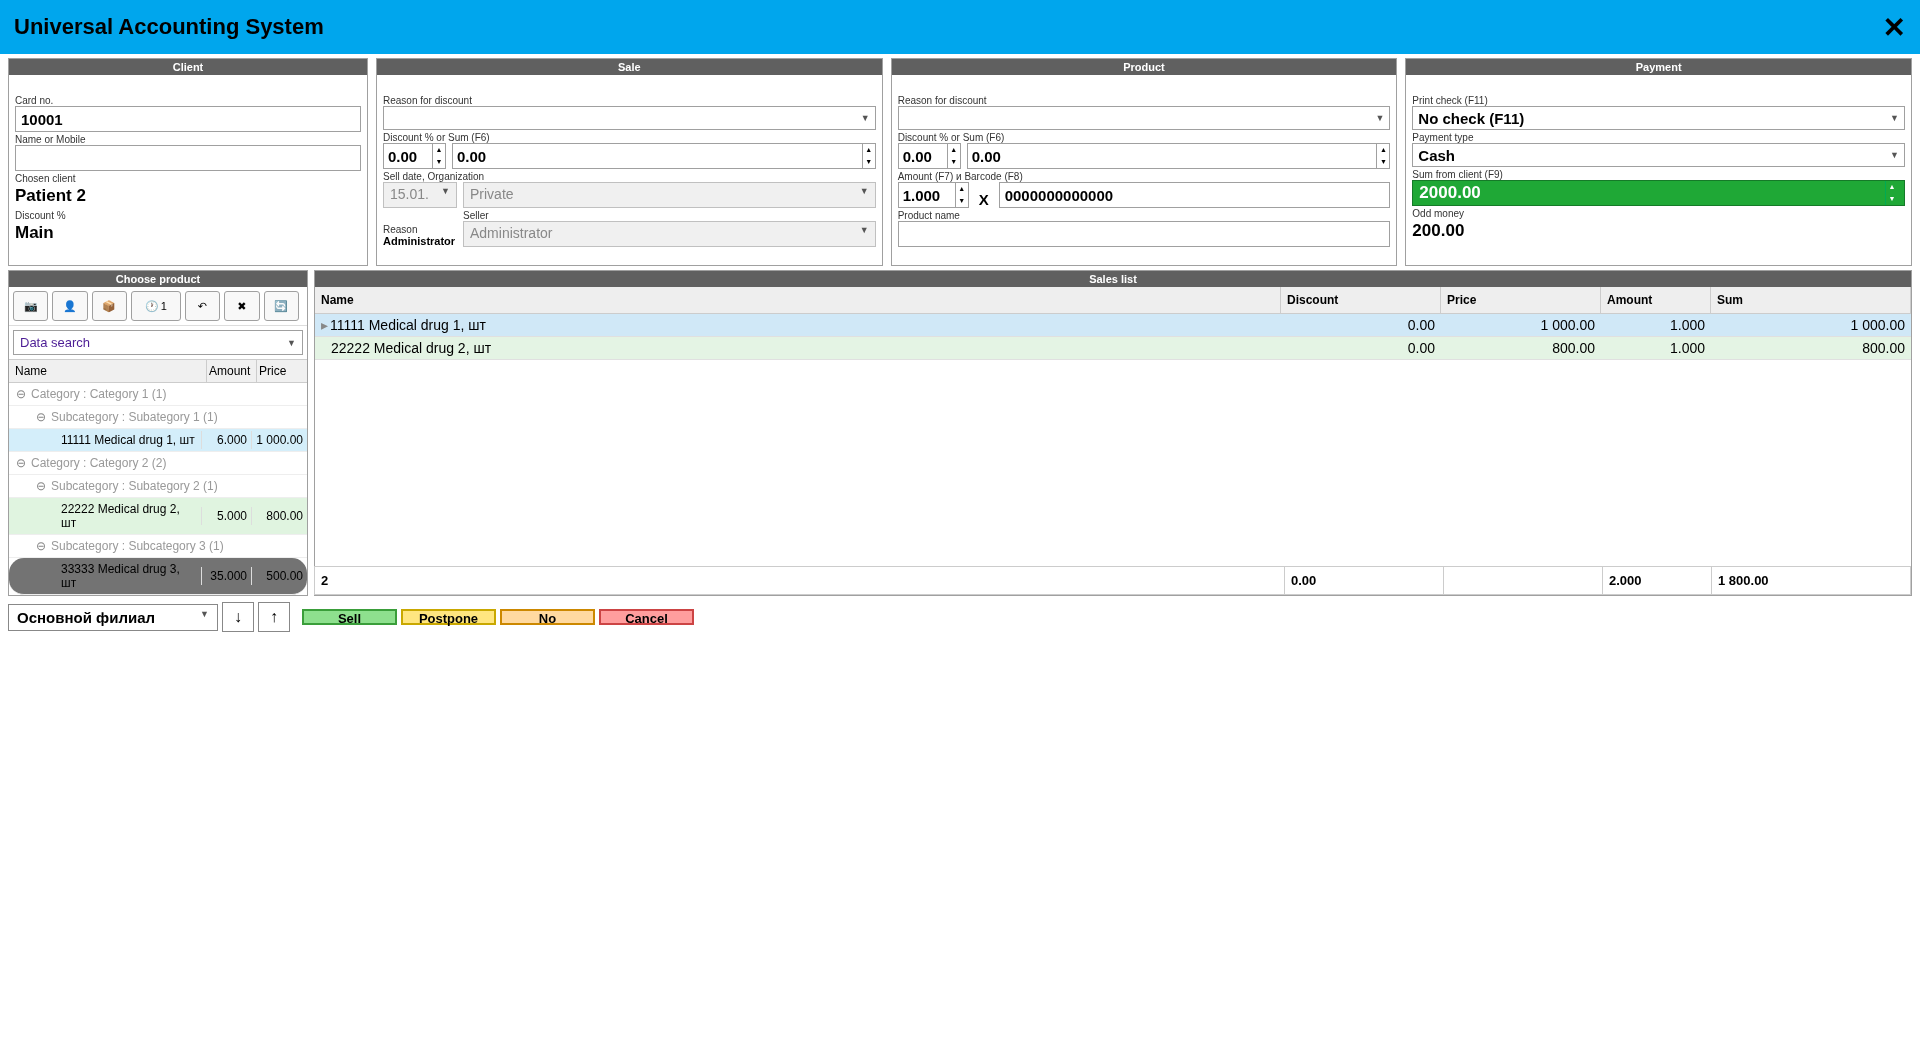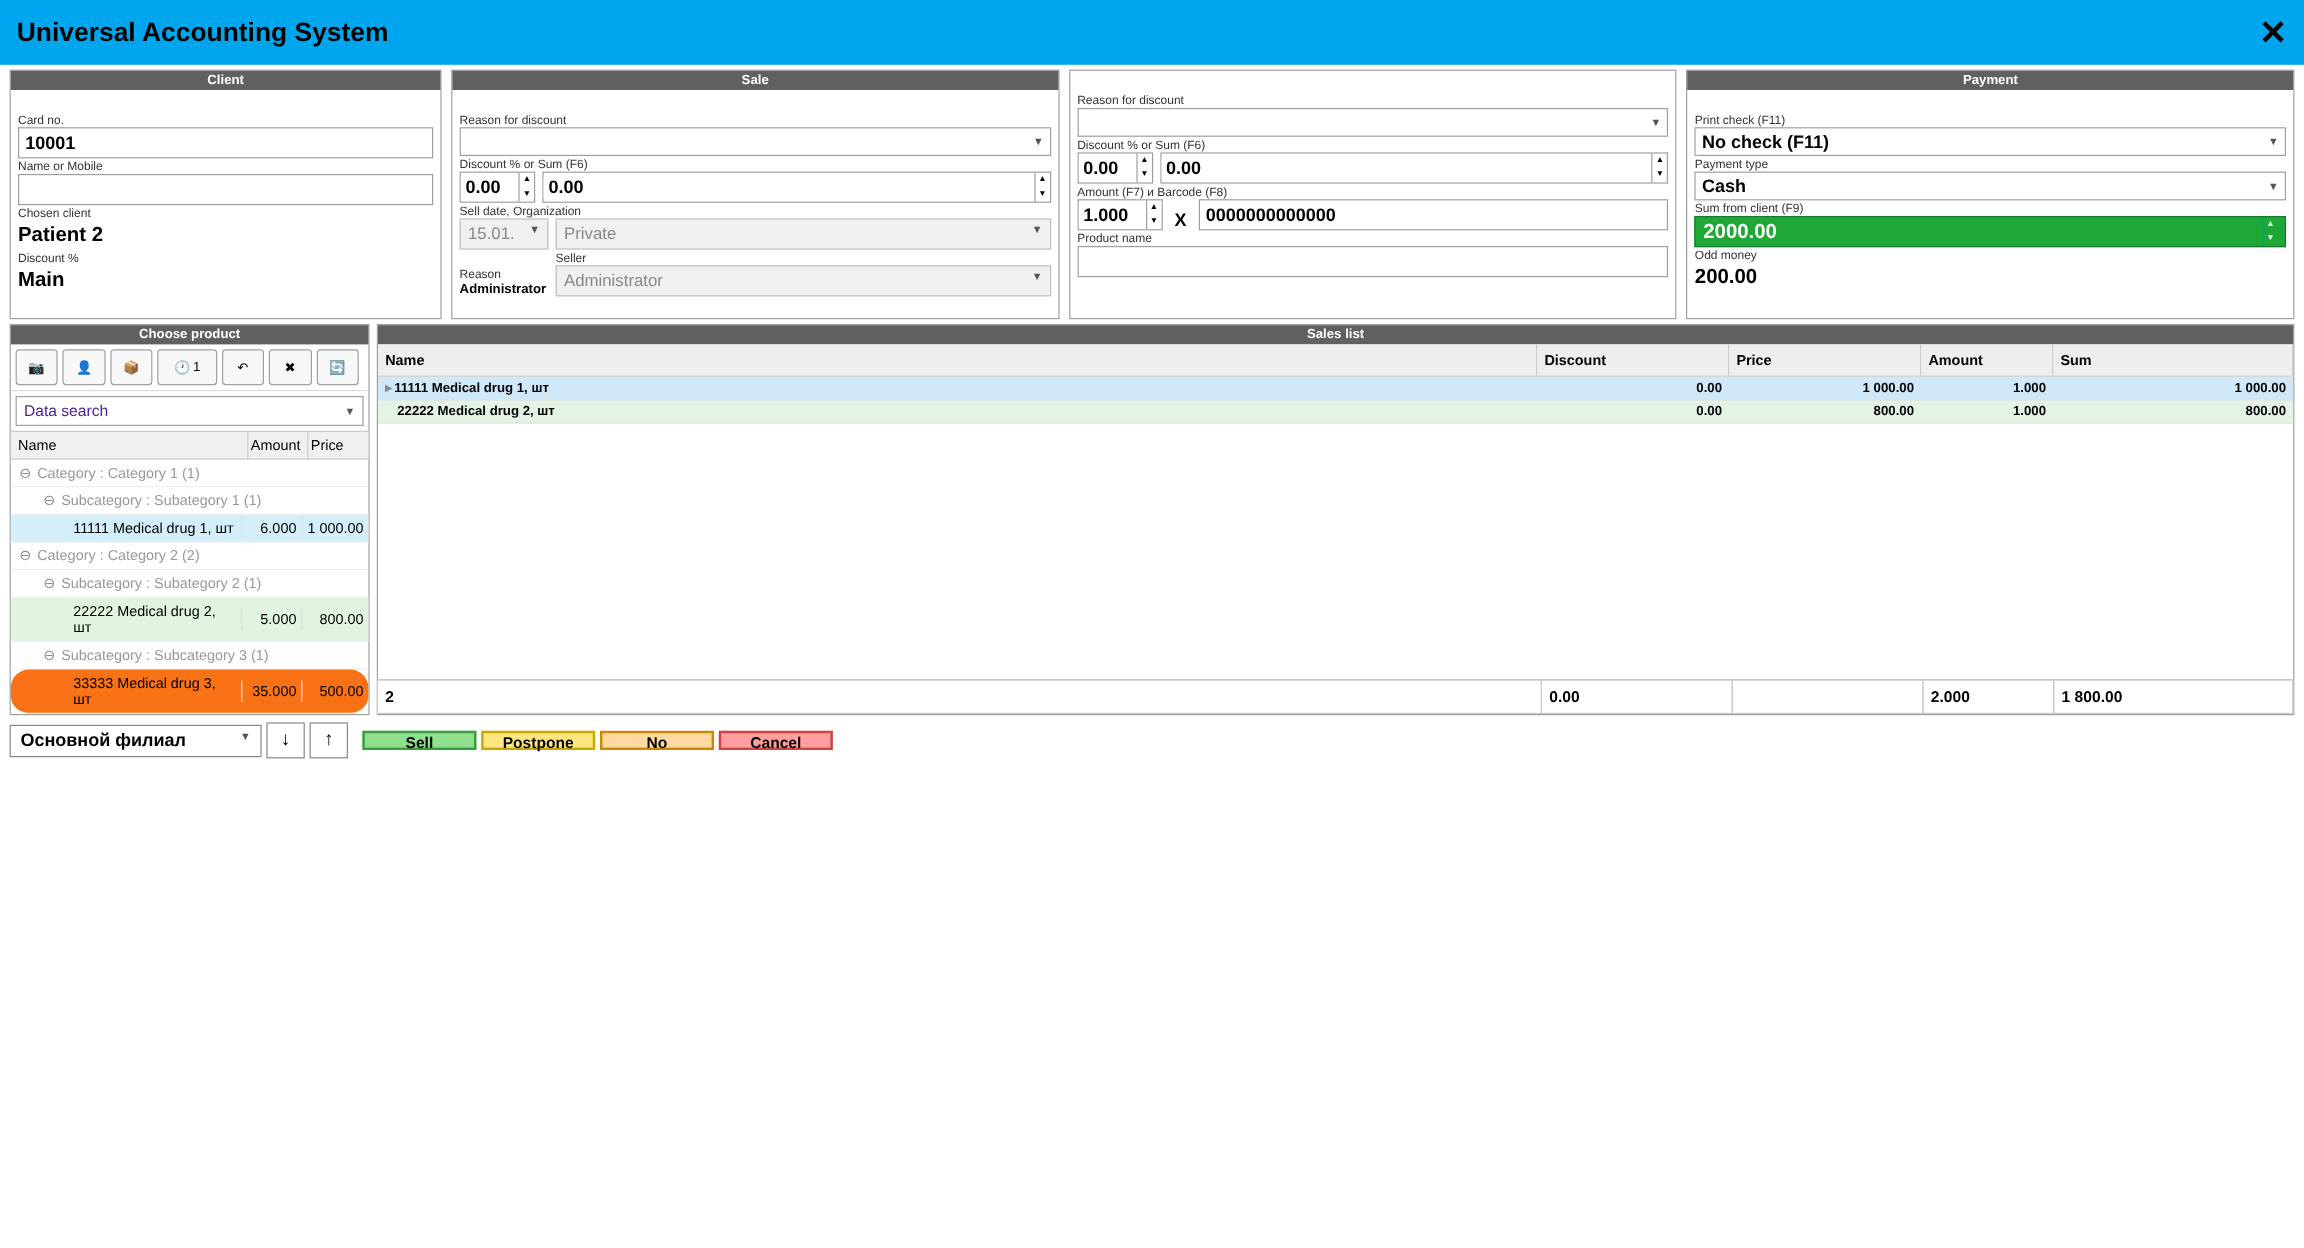--- a/index.html
+++ b/index.html
@@ -37,31 +37,31 @@
 .tree { font-size:12px; }
 .tree-row { display:flex; align-items:center; padding:2px 0; border-bottom:1px solid #eee; }
 .exp { width:12px; text-align:center; color:#888; cursor:pointer; }
 .cat { color:#999; padding:2px 4px; }
 .prod-row { display:flex; }
 .prod-name { flex:1; padding:2px 4px; }
 .prod-amt { width:50px; text-align:right; padding:2px 4px; border-left:1px solid #ddd;}
 .prod-price { width:56px; text-align:right; padding:2px 4px; border-left:1px solid #ddd;}
 .row-blue { background:#d4eefa; }
 .row-green1 { background:#e0f4e0; }
-.row-green2 { background:#f97316;border-radius:15px; }
+.row-green2 { background:#737373;border-radius:15px; }
 .right-pane { flex:1; border:1px solid #a0a0a0; display:flex; flex-direction:column; }
 .sales-header { background:#606060; color:#fff; text-align:center; font-size:11px; padding:2px; font-weight:bold;}
 .grid-head { display:flex; background:#eee; border-bottom:1px solid #ccc; font-size:12px; font-weight:bold;}
 .gh { padding:6px; border-right:1px solid #ccc; }
 .c-name { flex:1; }
 .c-disc { width:160px; text-align:left; }
 .c-price { width:160px; text-align:left; }
 .c-amt { width:110px; text-align:left; }
 .c-sum { width:200px; text-align:left; }
-.grid-row { display:flex; font-size:11px; font-weight:bold; border-bottom:1px solid #e0e0e0;align-items:flex-end; }
+.grid-row { display:flex; font-size:14px; font-weight:normal; border-bottom:1px solid #e0e0e0; }
 .grid-row.sel { background:#d0e8f7; }
 .grid-row.alt { background:#e4f4e4; }
 .gc { padding:3px 6px; }
 .gc.num { text-align:right; }
 .grid-body { flex:1; overflow:auto; }
 .grid-footer { display:flex; border-top:1px solid #aaa; font-size:13px; font-weight:bold; background:#fff; }
 .gf { padding:6px; border:1px solid #ccc; margin:-1px 0 0 -1px;}
 .bottom-bar { display:flex; justify-content:space-between; padding:6px 8px; align-items:center; }
 .branch-sel { display:flex; align-items:center; gap:4px; }
 .branch-dd { border:1px solid #888; padding:4px 8px; font-size:15px; font-weight:bold; width:210px; display:flex; justify-content:space-between; align-items:flex-start; }
@@ -145,20 +145,21 @@
           <div class="readonly-inp">
               <span>Administrator</span>
               <span class="dd-caret">▼</span>
             </div>
         </div>
       </div>
     </div>
   </div>
 
   <div class="panel">
+    <div class="panel-header">Product</div>
     <div class="panel-body">
       <span class="lbl">Reason for discount</span>
       <div class="inp-dd">
           <span></span>
           <span class="dd-caret">▼</span>
         </div>
       <span class="lbl">Discount % or Sum (F6)</span>
       <div class="row2">
         <div class="spin-wrap">
           <input class="spin-val" value="0.00" style="">

